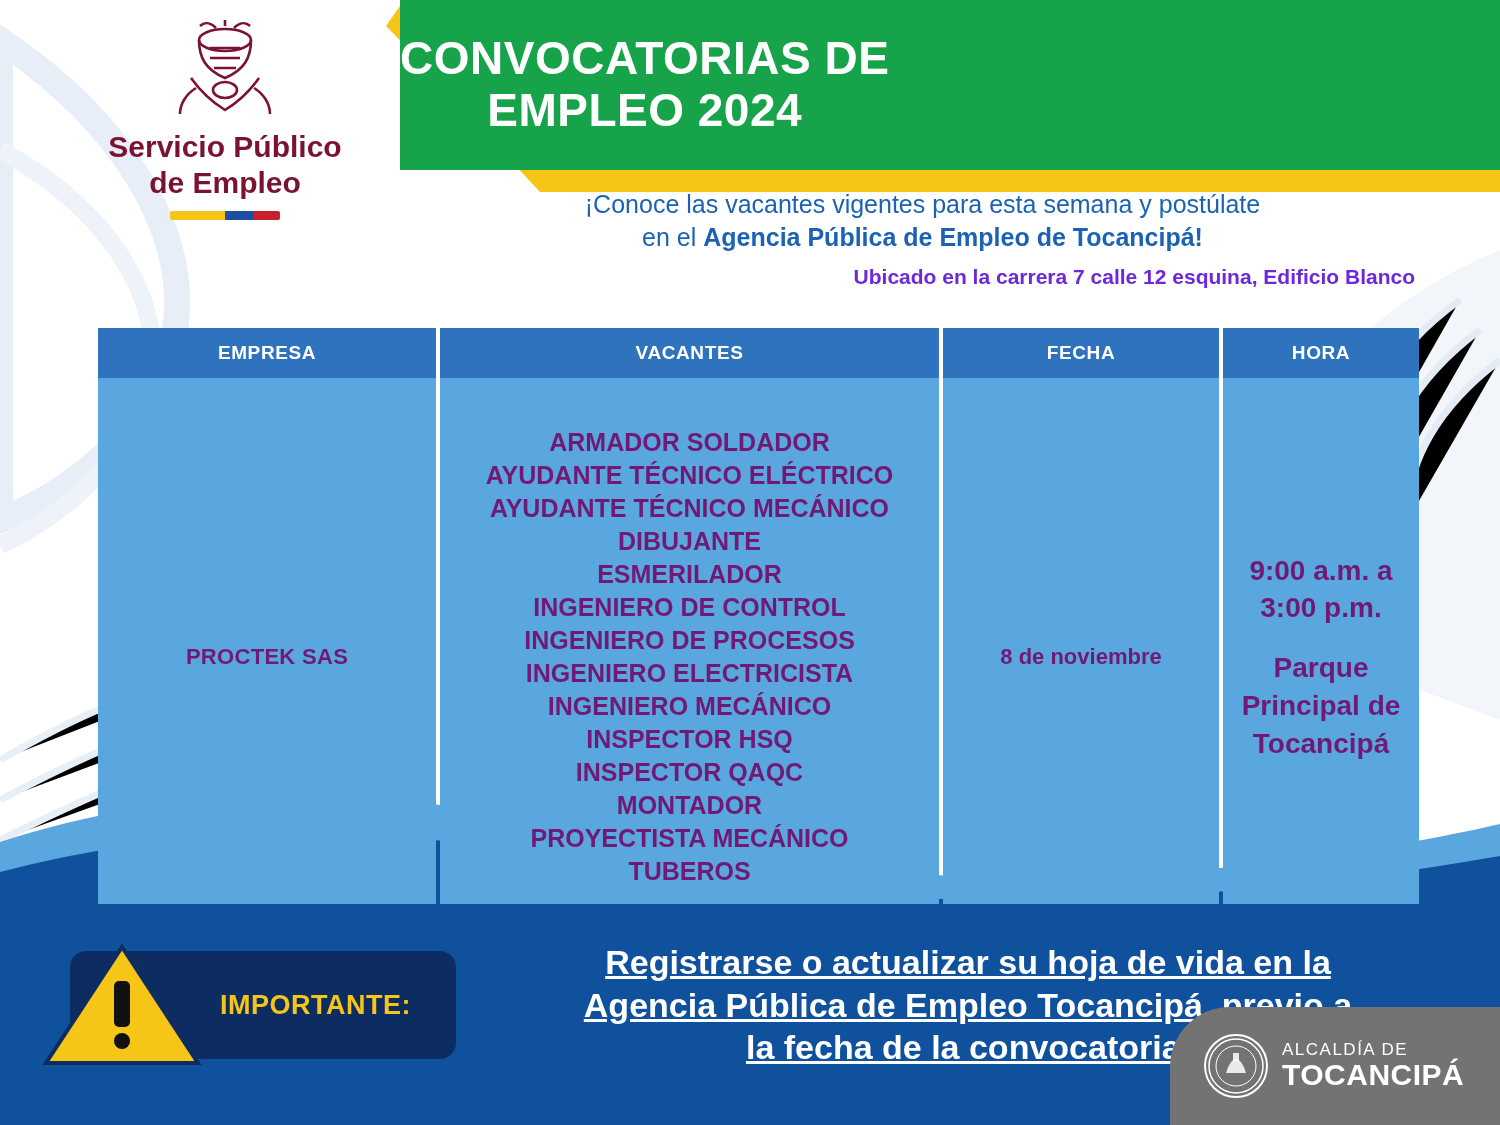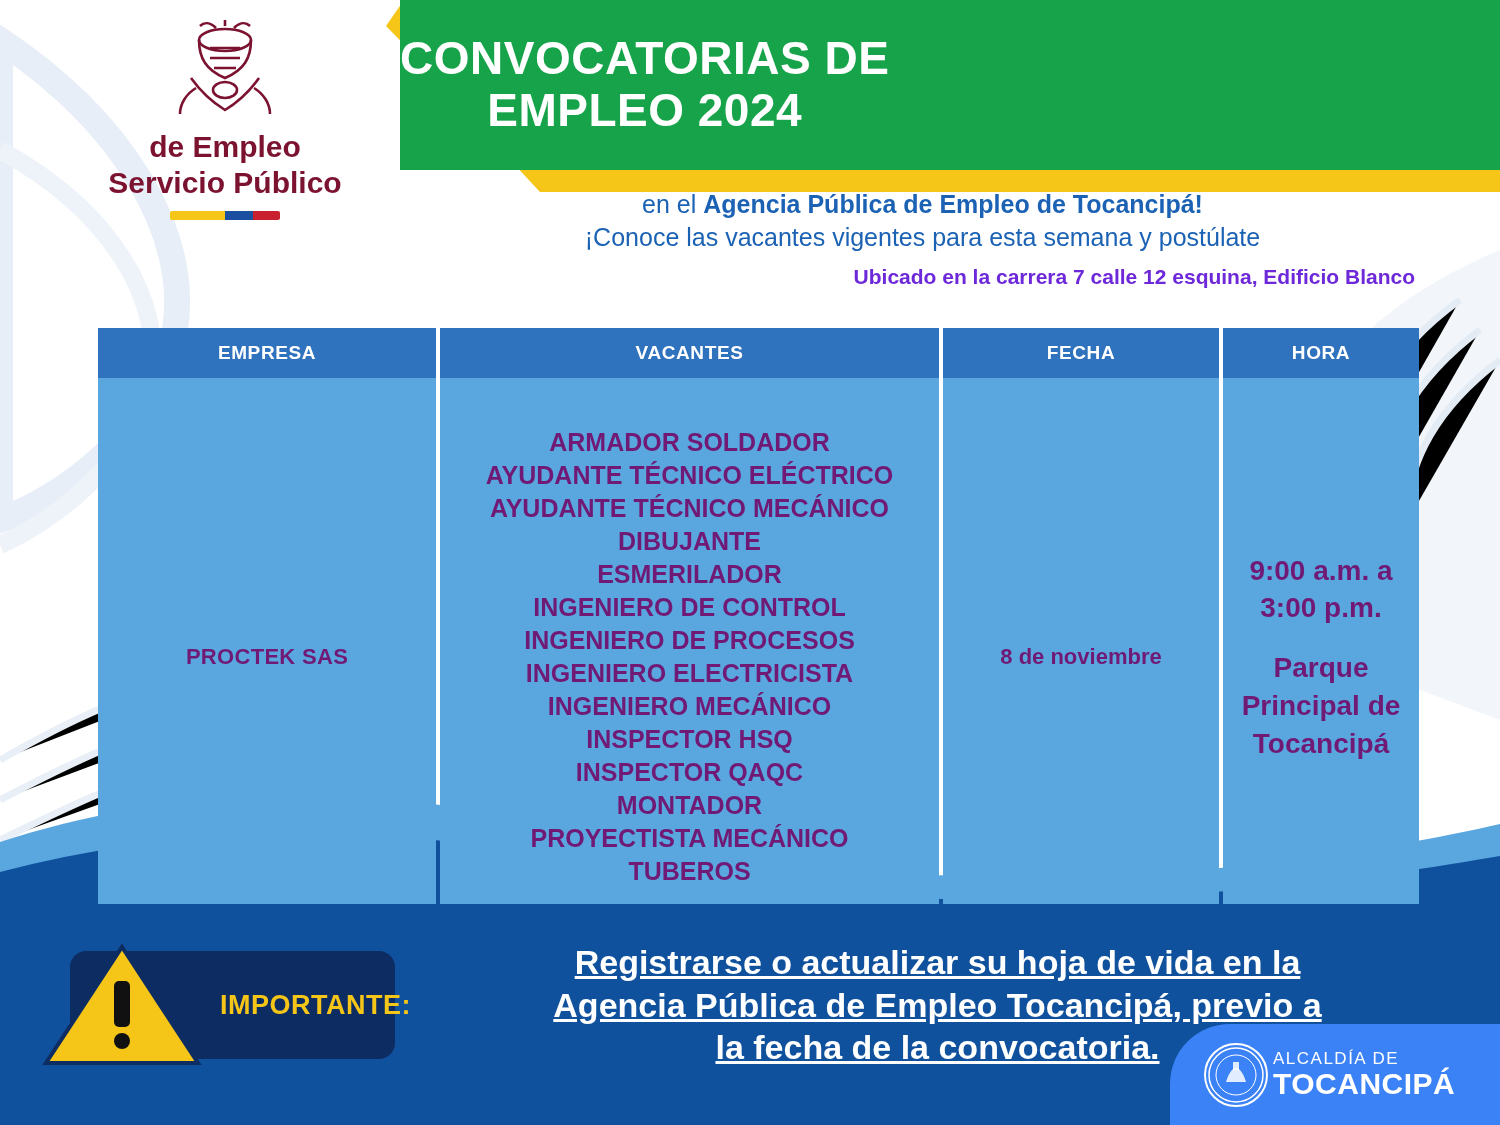--- a/index.html
+++ b/index.html
@@ -147,21 +147,21 @@
     position: absolute;
     left: 0; right: 0; bottom: 0;
     height: 240px;
     z-index: 6;
     display: flex;
     align-items: center;
   }
   .important-pill {
     position: relative;
     margin-left: 70px;
-    width: 325px; height: 108px;
+    width: 386px; height: 108px;
     background: #0d2d62;
     border-radius: 16px;
     display: flex;
     align-items: center;
     flex: 0 0 auto;
   }
   .warn-tri {
     position: absolute;
     left: -28px; top: 50%;
     transform: translateY(-50%);
@@ -178,26 +178,26 @@
     color: #ffffff;
     font-size: 34px;
     font-weight: bold;
     line-height: 1.26;
     text-align: center;
     padding: 0 20px 0 0;
   }
   .alcaldia {
     position: absolute;
     right: 0; bottom: 0;
-    width: 330px; height: 101px;
-    background: #3b82f6;
+    width: 330px; height: 118px;
+    background: #737373;
     border-top-left-radius: 60px;
     display: flex;
     align-items: center;
-    gap: 5px;
+    gap: 14px;
     padding-left: 34px;
     z-index: 7;
   }
   .alcaldia-seal {
     width: 64px; height: 64px;
     border-radius: 50%;
     border: 2px solid #ffffff;
     display: flex; align-items: center; justify-content: center;
     flex: 0 0 auto;
     font-size: 6px;
@@ -252,35 +252,35 @@
         <ellipse cx="59" cy="22" rx="26" ry="11"></ellipse>
         <path d="M33,22 C33,40 40,52 59,60 C78,52 85,40 85,22"></path>
         <path d="M44,30 L74,30 M44,40 L74,40 M48,50 L70,50"></path>
         <path d="M59,8 L59,2 M50,10 C44,4 38,4 34,8 M68,10 C74,4 80,4 84,8"></path>
         <path d="M25,60 C35,74 46,84 59,92 C72,84 83,74 93,60"></path>
         <path d="M30,70 C20,76 14,86 14,96 M88,70 C98,76 104,86 104,96"></path>
         <ellipse cx="59" cy="72" rx="12" ry="8"></ellipse>
       </g>
     </svg>
     <div class="logo-text">
+      <div>Servicio Público</div>
       <div>de Empleo</div>
-      <div>Servicio Público</div>
     </div>
     <div class="logo-flag">
       <i class="y"></i>
         <i class="b"></i>
         <i class="r"></i>
     </div>
   </div>
 
   <div class="subtitle-wrap">
+    <div class="subtitle-1">¡Conoce las vacantes vigentes para esta semana y postúlate</div>
     <div class="subtitle-1">
       <span>en el </span><b>Agencia Pública de Empleo de Tocancipá!</b>
     </div>
-    <div class="subtitle-1">¡Conoce las vacantes vigentes para esta semana y postúlate</div>
     <div class="subtitle-2">Ubicado en la carrera 7 calle 12 esquina, Edificio Blanco</div>
   </div>
 
   <div class="table-wrap">
     <table class="vac">
       <colgroup>
         <col style="width:338px">
         <col style="width:499px">
         <col style="width:276px">
         <col style="width:196px">

